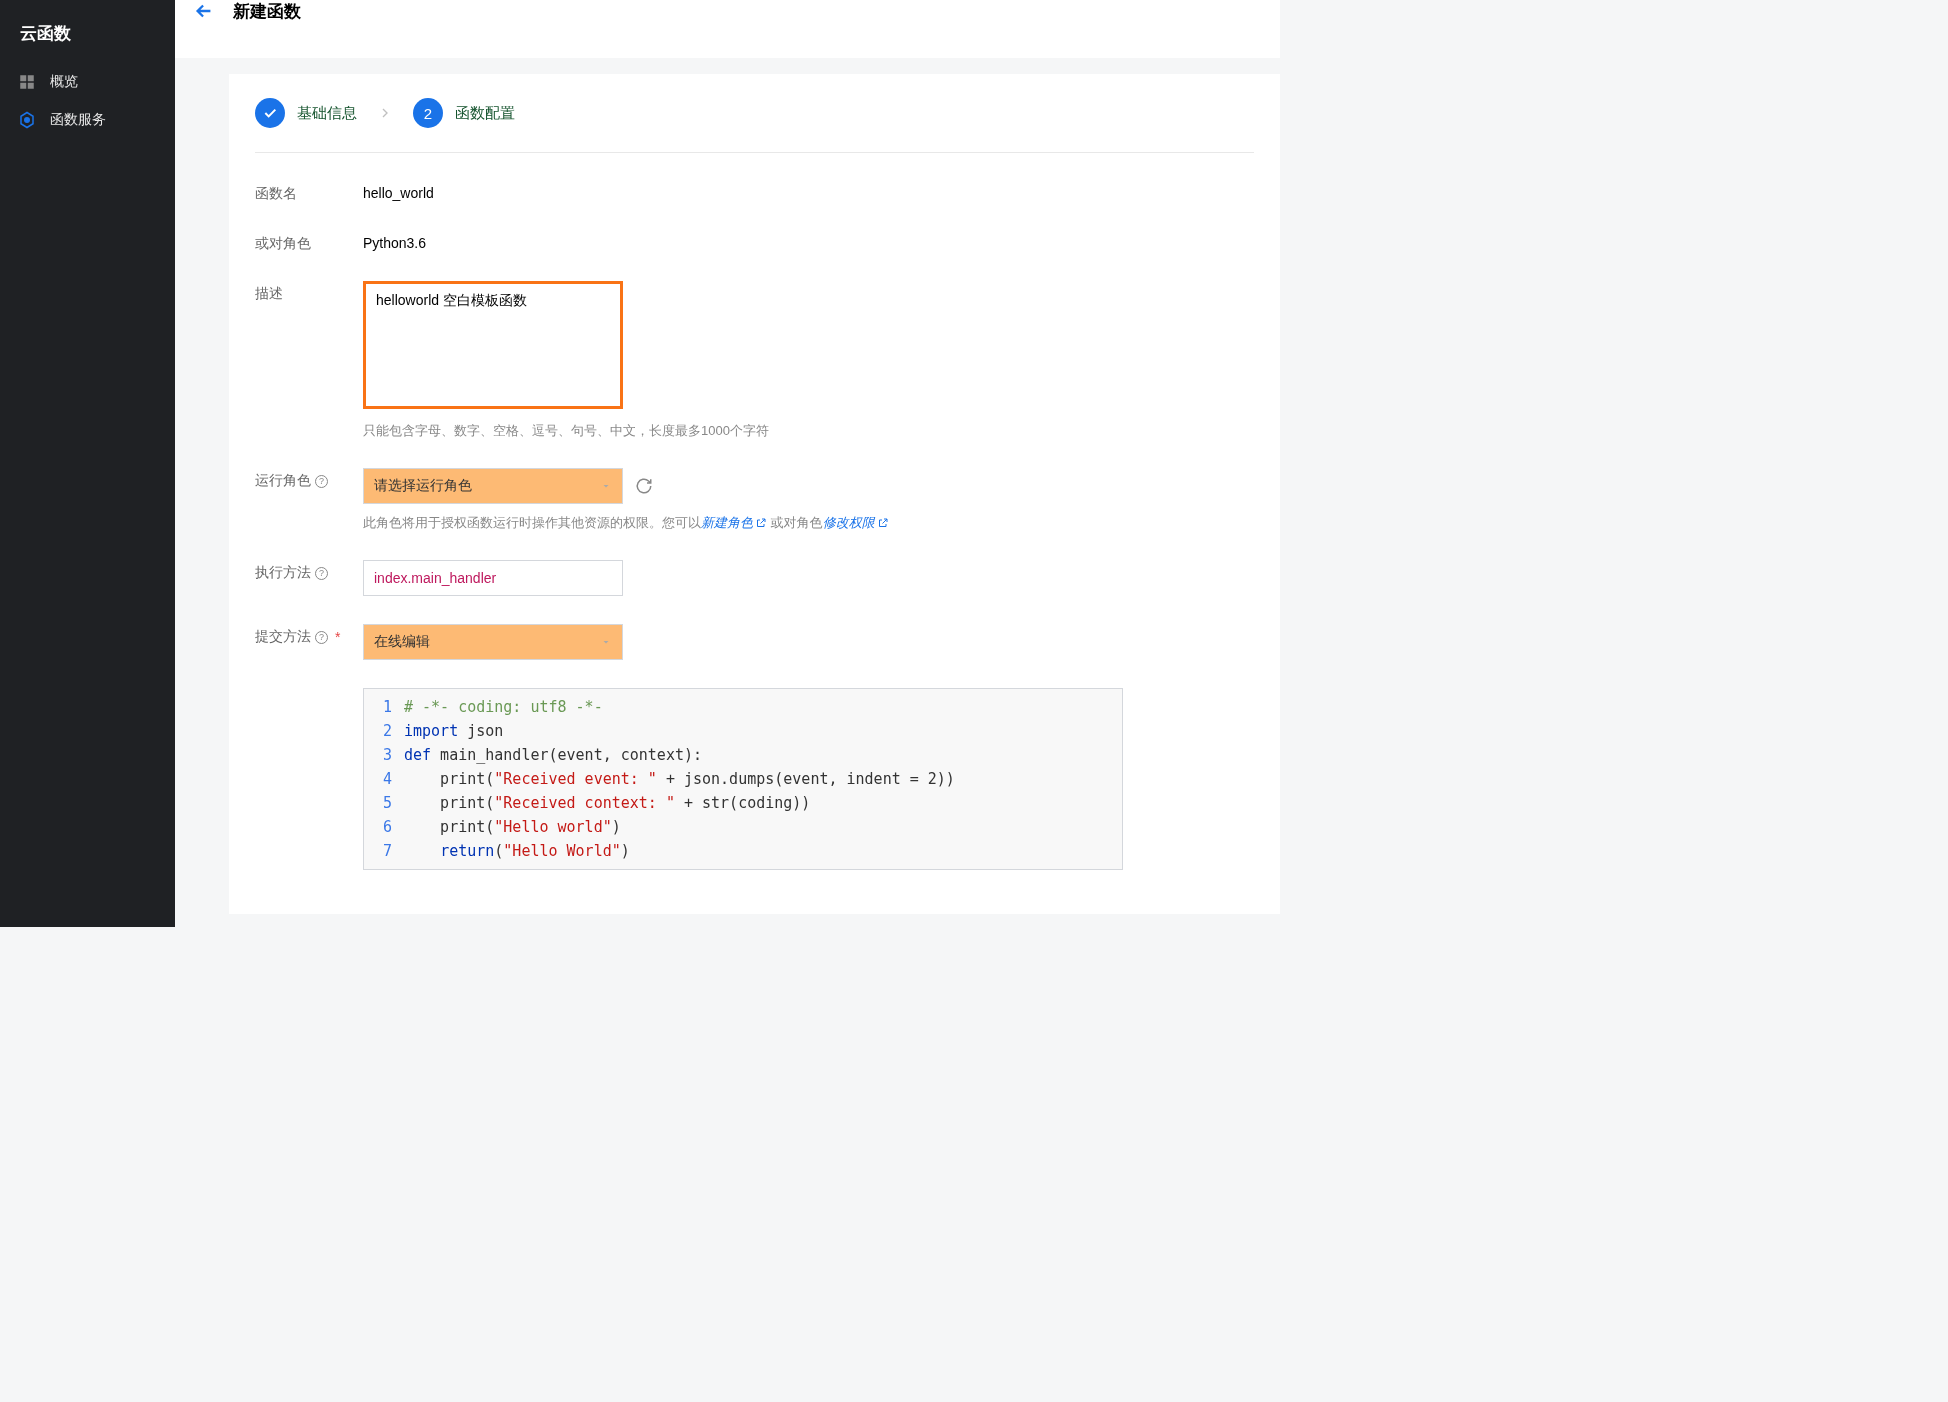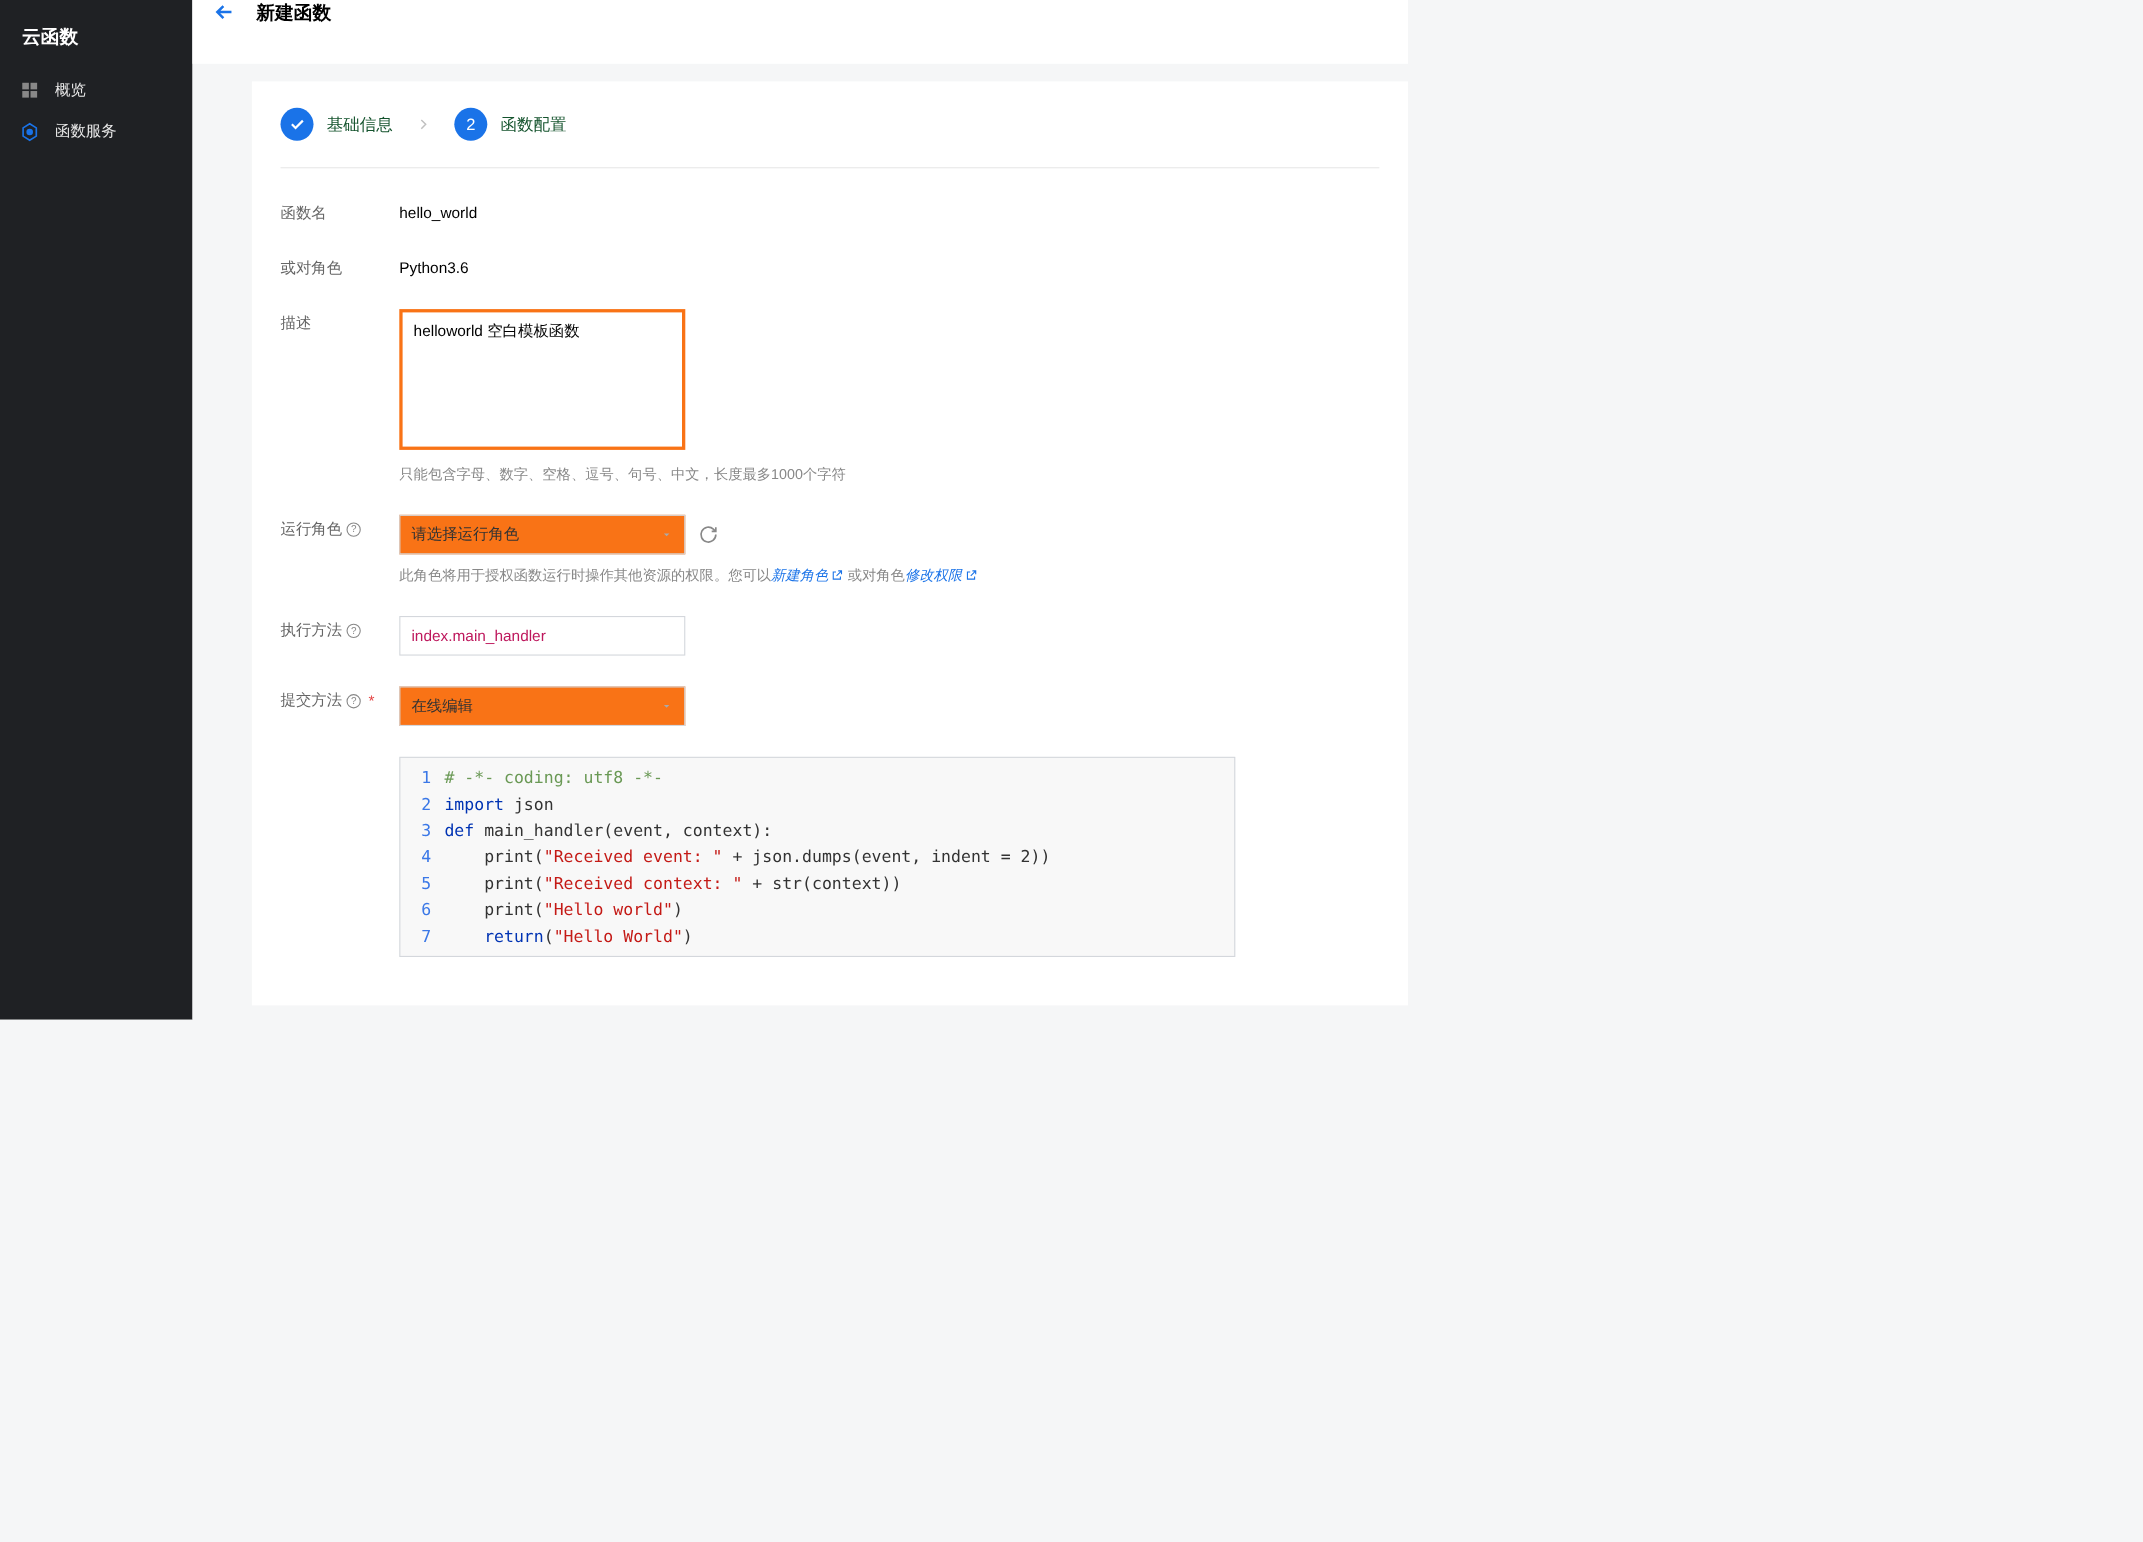--- a/index.html
+++ b/index.html
@@ -38,21 +38,21 @@
     .help-icon { width: 13px; height: 13px; border: 1px solid #888; border-radius: 50%; display: inline-flex; align-items: center; justify-content: center; font-size: 9px; color: #888; }
     .required { color: #e54545; margin-left: 3px; }
     .field-value { flex: 1; color: #000; font-size: 14px; padding-top: 4px; }
     
     .textarea { border: 3px solid #f97316; width: 260px; height: 128px; padding: 8px 10px; font-size: 14px; resize: none; font-family: inherit; color: #000; }
     .hint { color: #888; font-size: 13px; margin-top: 10px; }
     .hint a { color: #1a73e8; text-decoration: none; font-style: italic; }
     .ext-link-icon { color: #1a73e8; display: inline-flex; vertical-align: -2px; margin-left: 2px; }
     .ext-link-icon svg { width: 12px; height: 12px; }
     
-    .select { border: 1px solid #d4d7dc; width: 260px; height: 36px; padding: 0 10px; display: flex; align-items: center; justify-content: space-between; cursor: pointer; background: #f97316; }
+    .select { border: 1px solid #d4d7dc; width: 260px; height: 36px; padding: 0 10px; display: flex; align-items: center; justify-content: space-between; cursor: pointer; background: #fdba74; }
     .select-text { color: #333; }
     .select-caret { color: #aaa; display: inline-flex; }
     .select-caret svg { width: 12px; height: 12px; }
     .refresh-icon { margin-left: 12px; color: #888; cursor: pointer; display: inline-flex; }
     .refresh-icon svg { width: 18px; height: 18px; }
     .select-row { display: flex; align-items: center; }
     
     .text-input { border: 1px solid #d4d7dc; width: 260px; height: 36px; padding: 0 10px; font-size: 14px; color: #be185d; }
     
     .code-editor { border: 1px solid #d4d7dc; background: #f8f8f8; width: 100%; max-width: 760px; font-family: "SF Mono", Monaco, Consolas, monospace; font-size: 15px; line-height: 1.6; padding: 6px 0; }
@@ -219,21 +219,21 @@
                 <div class="code-line">
                   <span class="line-num">3</span>
                   <span class="line-content"><span class="c-keyword">def</span><span> main_handler(event, context):</span></span>
                 </div>
                 <div class="code-line">
                   <span class="line-num">4</span>
                   <span class="line-content"><span>    print(</span><span class="c-string">"Received event: "</span><span> + json.dumps(event, indent = 2))</span></span>
                 </div>
                 <div class="code-line">
                   <span class="line-num">5</span>
-                  <span class="line-content"><span>    print(</span><span class="c-string">"Received context: "</span><span> + str(context))</span></span>
+                  <span class="line-content"><span>    print(</span><span class="c-string">"Received context: "</span><span> + str(coding))</span></span>
                 </div>
                 <div class="code-line">
                   <span class="line-num">6</span>
                   <span class="line-content"><span>    print(</span><span class="c-string">"Hello world"</span><span>)</span></span>
                 </div>
                 <div class="code-line">
                   <span class="line-num">7</span>
                   <span class="line-content"><span>    </span><span class="c-keyword">return</span><span>(</span><span class="c-string">"Hello World"</span><span>)</span></span>
                 </div>
               </div>

